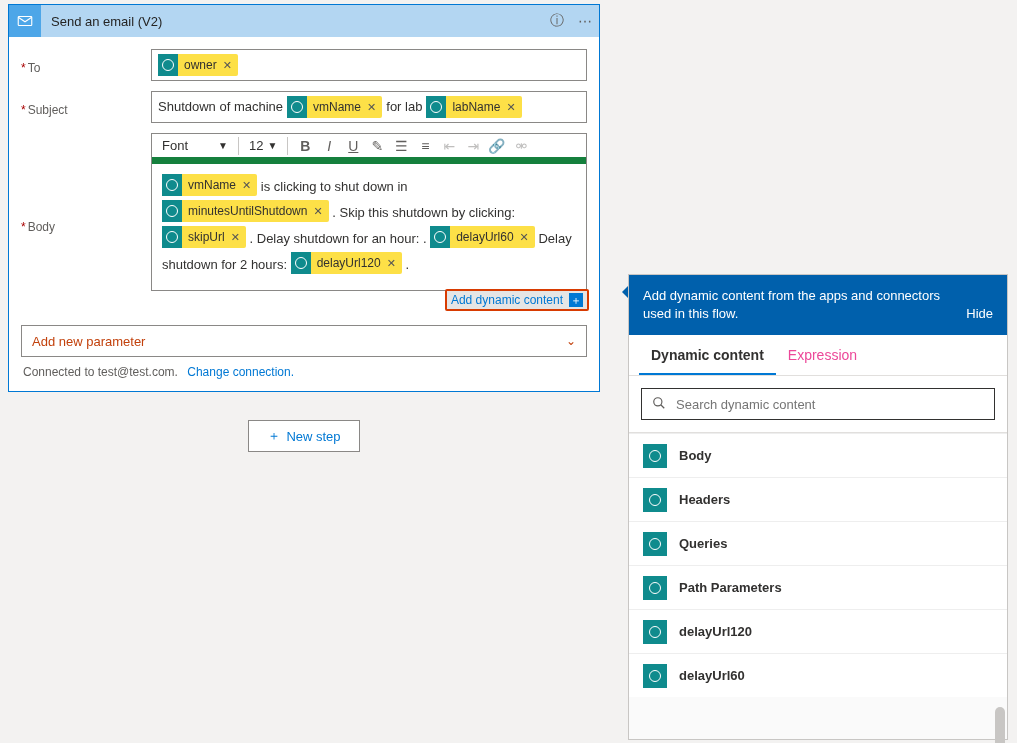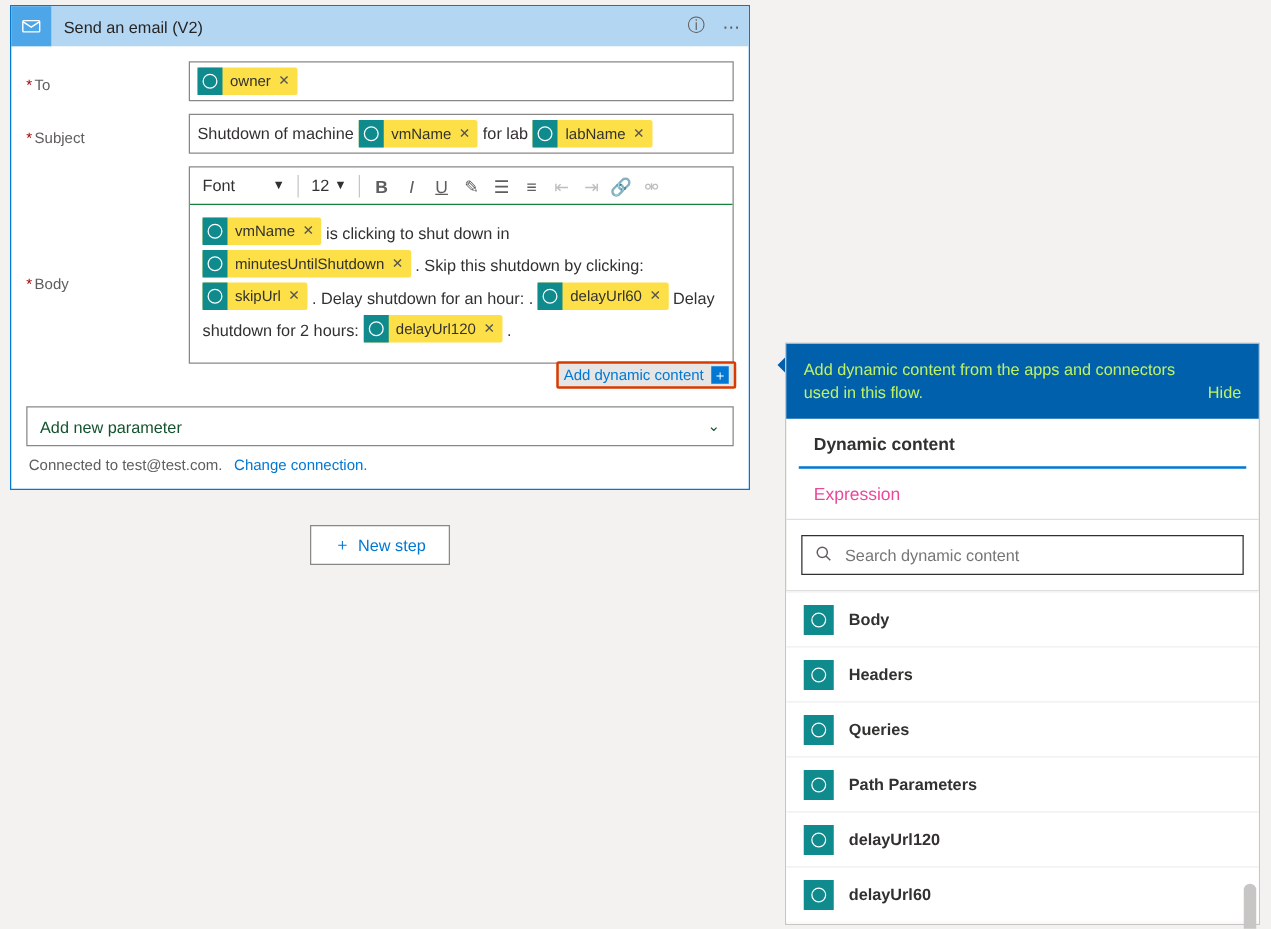--- a/index.html
+++ b/index.html
@@ -16,43 +16,43 @@
   .row .label { width: 130px; padding-top: 6px; font-size: 12px; color: #605e5c; }
   .row .label .req { color: #a80000; margin-right: 2px; }
   .row .field { flex: 1; }
   .input-box { border: 1px solid #8a8886; min-height: 30px; padding: 4px 6px; display: flex; flex-wrap: wrap; align-items: center; gap: 4px; font-size: 13px; line-height: 22px; }
   .token { display: inline-flex; align-items: center; background: #fde047; border-radius: 2px; height: 22px; padding-right: 6px; }
   .token .ticon { width: 20px; height: 22px; background: #0f8b8d; display:flex; align-items:center; justify-content:center; margin-right: 6px; }
   .token .ticon::before { content:""; width:10px; height:10px; border:1.5px solid #fff; border-radius:50%; display:block; }
   .token .tname { font-size: 12px; margin-right: 6px; }
   .token .tx { font-size: 11px; color:#555; cursor:pointer; }
   .rte { border: 1px solid #8a8886; }
-  .toolbar { display:flex; align-items:center; height: 30px; border-bottom: 1px solid #15803d; padding: 0 6px; gap: 2px; }
+  .toolbar { display:flex; align-items:center; height: 30px; border-bottom: 7px solid #15803d; padding: 0 6px; gap: 2px; }
   .tb-sel { display:flex; align-items:center; padding: 0 4px; font-size: 13px; cursor:pointer; }
   .tb-sel .caret { margin-left: 30px; font-size: 10px; }
   .tb-sel.small .caret { margin-left: 4px; }
   .tb-sep { width: 1px; height: 18px; background: #c8c6c4; margin: 0 4px; }
   .tb-btn { width: 22px; height: 22px; display:flex; align-items:center; justify-content:center; cursor:pointer; color:#605e5c; font-size:14px; }
   .rte-body { padding: 10px 10px 12px 10px; line-height: 26px; font-size: 13px; }
   .dyn-link-row { position: relative; height: 24px; }
   .dyn-link { position:absolute; right:-2px; top:-2px; color:#0078d4; font-size:12px; display:flex; align-items:center; gap:6px; padding:2px 4px; border:2px solid #d83b01; border-radius:2px; background:#e5e5e5; }
   .dyn-link .plus { width:14px; height:14px; background:#0078d4; color:#fff; display:flex; align-items:center; justify-content:center; font-size:11px; }
-  .add-param { margin: 8px 0 6px; border: 1px solid #8a8886; height: 32px; display:flex; align-items:center; justify-content:space-between; padding: 0 10px; font-size:13px; color:#14532d; }
+  .add-param { margin: 8px 0 6px; border: 1px solid #8a8886; height: 32px; display:flex; align-items:center; justify-content:space-between; padding: 0 10px; font-size:13px; color:#c2410c; }
   .add-param .chev { font-size: 12px; }
   .conn-row { font-size: 12px; color:#605e5c; padding: 2px 2px 6px; }
   .conn-row a { color:#0078d4; text-decoration:none; margin-left:6px; }
   .new-step { position: absolute; left: 248px; top: 420px; width: 112px; height: 32px; display:flex; align-items:center; justify-content:center; border:1px solid #8a8886; background:#fff; color:#0078d4; font-size:13px; }
   .new-step .plus { margin-right:6px; }
 
   .dyn-panel { position:absolute; left: 628px; top: 274px; width: 380px; height: 466px; background:#fff; border:1px solid #c8c6c4; display:flex; flex-direction:column; }
   .arrow { position:absolute; left:622px; top:284px; width:0;height:0; border-top:8px solid transparent; border-bottom:8px solid transparent; border-right:8px solid #0060ac; }
-  .dyn-header { background:#0060ac; color:#bef264; padding: 12px 14px; display:flex; align-items:flex-start; }
+  .dyn-header { background:#0060ac; color:#ffffff; padding: 12px 14px; display:flex; align-items:flex-start; }
   .dyn-header .txt { flex:1; font-size:13px; line-height:18px; }
   .dyn-header .hide { font-size:13px; margin-left:10px; margin-top:19px; cursor:pointer; }
-  .tabs { display:flex; border-bottom:1px solid #e1dfdd; padding: 0 10px; flex-direction: column; }
+  .tabs { display:flex; border-bottom:1px solid #e1dfdd; padding: 0 10px; }
   .tab { padding: 12px 12px 10px; font-size:14px; color:#ec4899; border-bottom:2px solid transparent; cursor:pointer; }
   .tab.active { color:#323130; font-weight:600; border-bottom-color:#0078d4; }
   .search-wrap { padding: 12px 12px; border-bottom:1px solid #e1dfdd; }
   .search { border:1px solid #323130; height:32px; display:flex; align-items:center; padding:0 10px; gap:10px; }
   .search input { flex:1; border:none; outline:none; font-size:13px; }
   .list { flex:1; overflow:auto; background:#fafafa; }
   .group-head { display:flex; justify-content:space-between; padding: 12px 14px 10px; font-size:12px; color:#605e5c; }
   .group-head .seeless { color:#605e5c; cursor:pointer; }
   .item { display:flex; align-items:center; height:44px; padding: 0 14px; border-top:1px solid #eee; background:#fff; }
   .item .iicon { width:24px; height:24px; background:#0f8b8d; display:flex; align-items:center; justify-content:center; margin-right:12px; }

